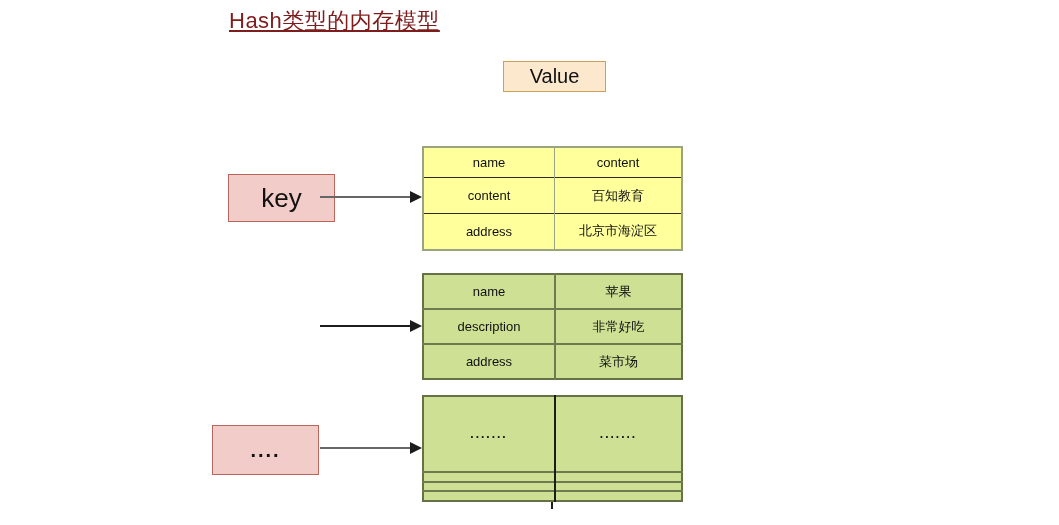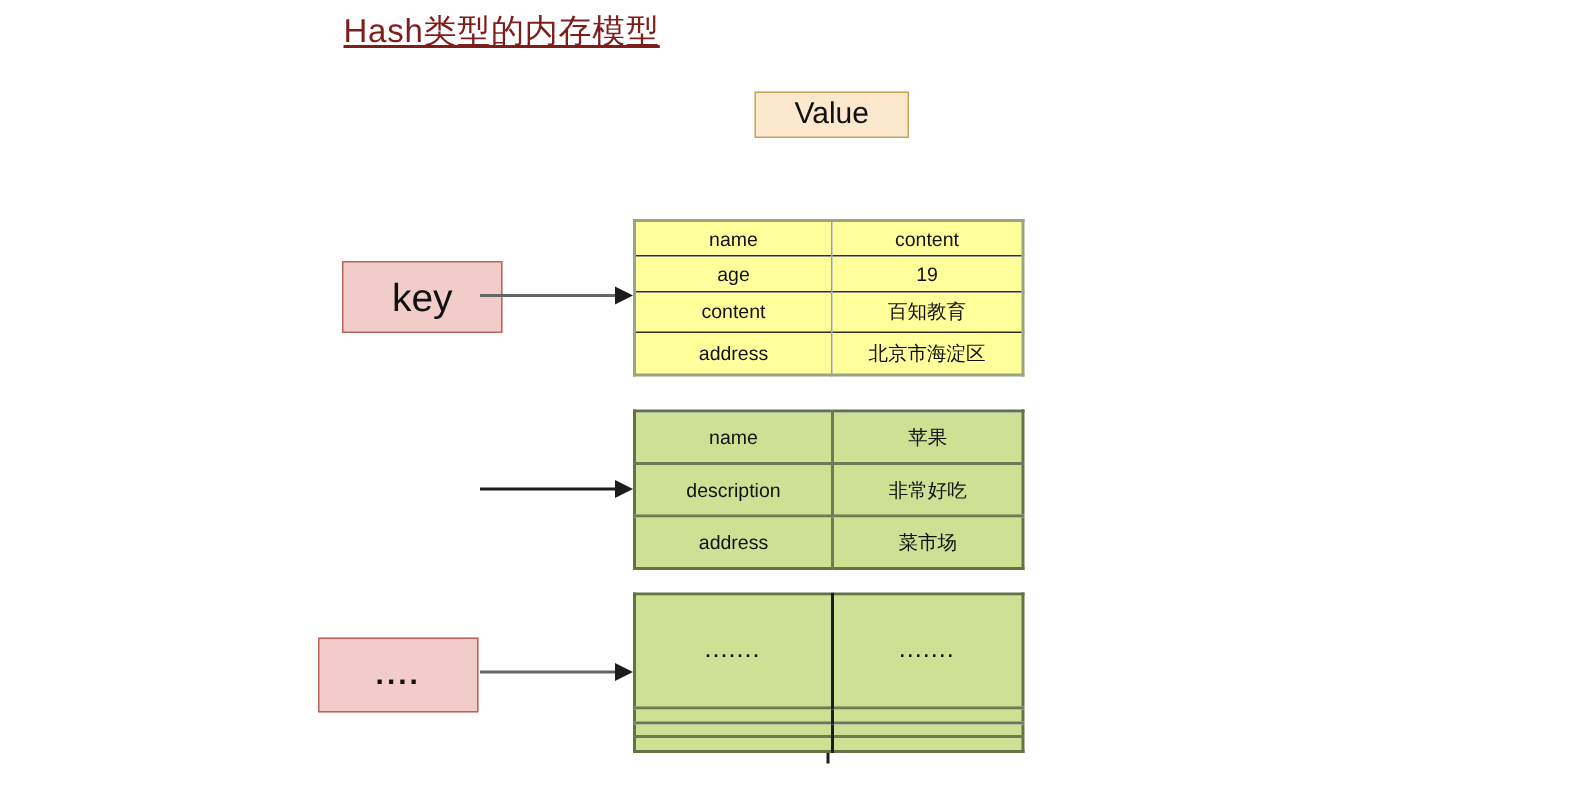--- a/index.html
+++ b/index.html
@@ -129,24 +129,20 @@
   </div>
   <div class="abs arrow-line a1"></div>
   <div class="abs arrow-head a1"></div>
   <table class="val-table t-yellow">
     <tbody>
         <tr>
           <td>name</td>
           <td>content</td>
         </tr>
         <tr>
-          <td>age</td>
-          <td>19</td>
-        </tr>
-        <tr>
           <td>content</td>
           <td>百知教育</td>
         </tr>
         <tr>
           <td>address</td>
           <td>北京市海淀区</td>
         </tr>
       </tbody>
   </table>
 

